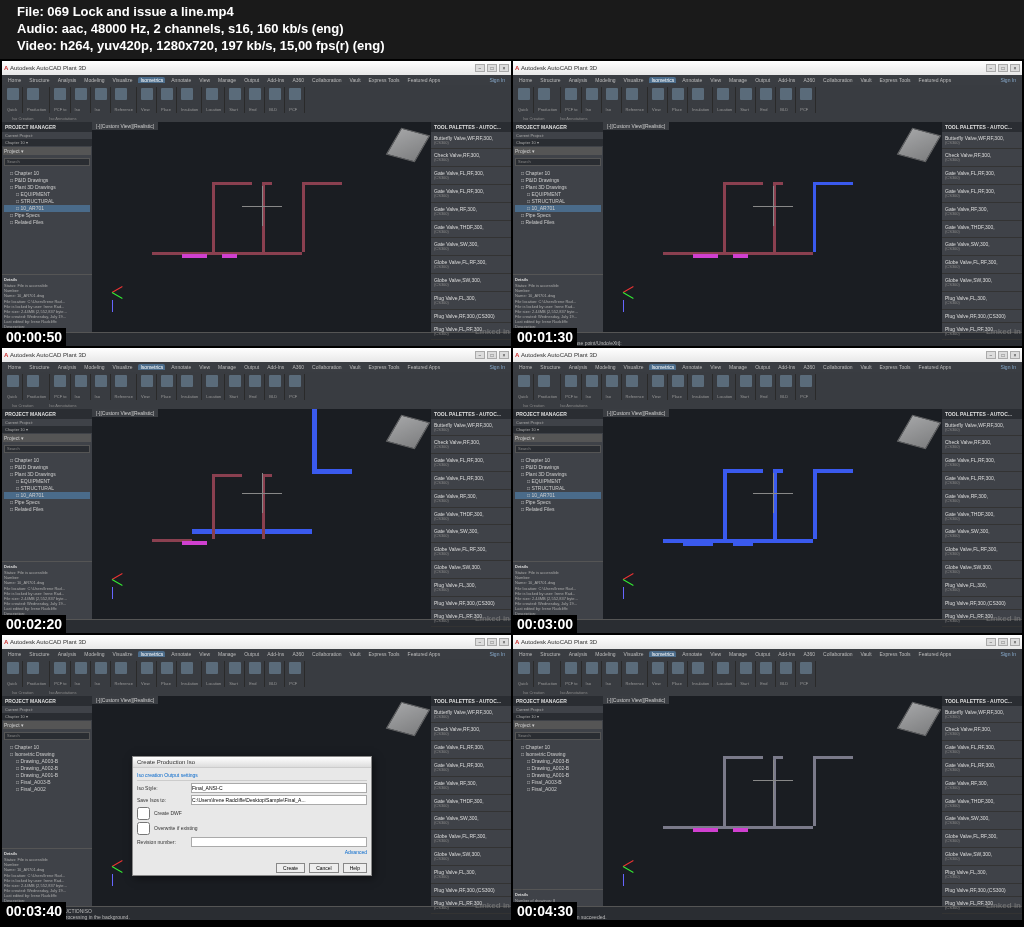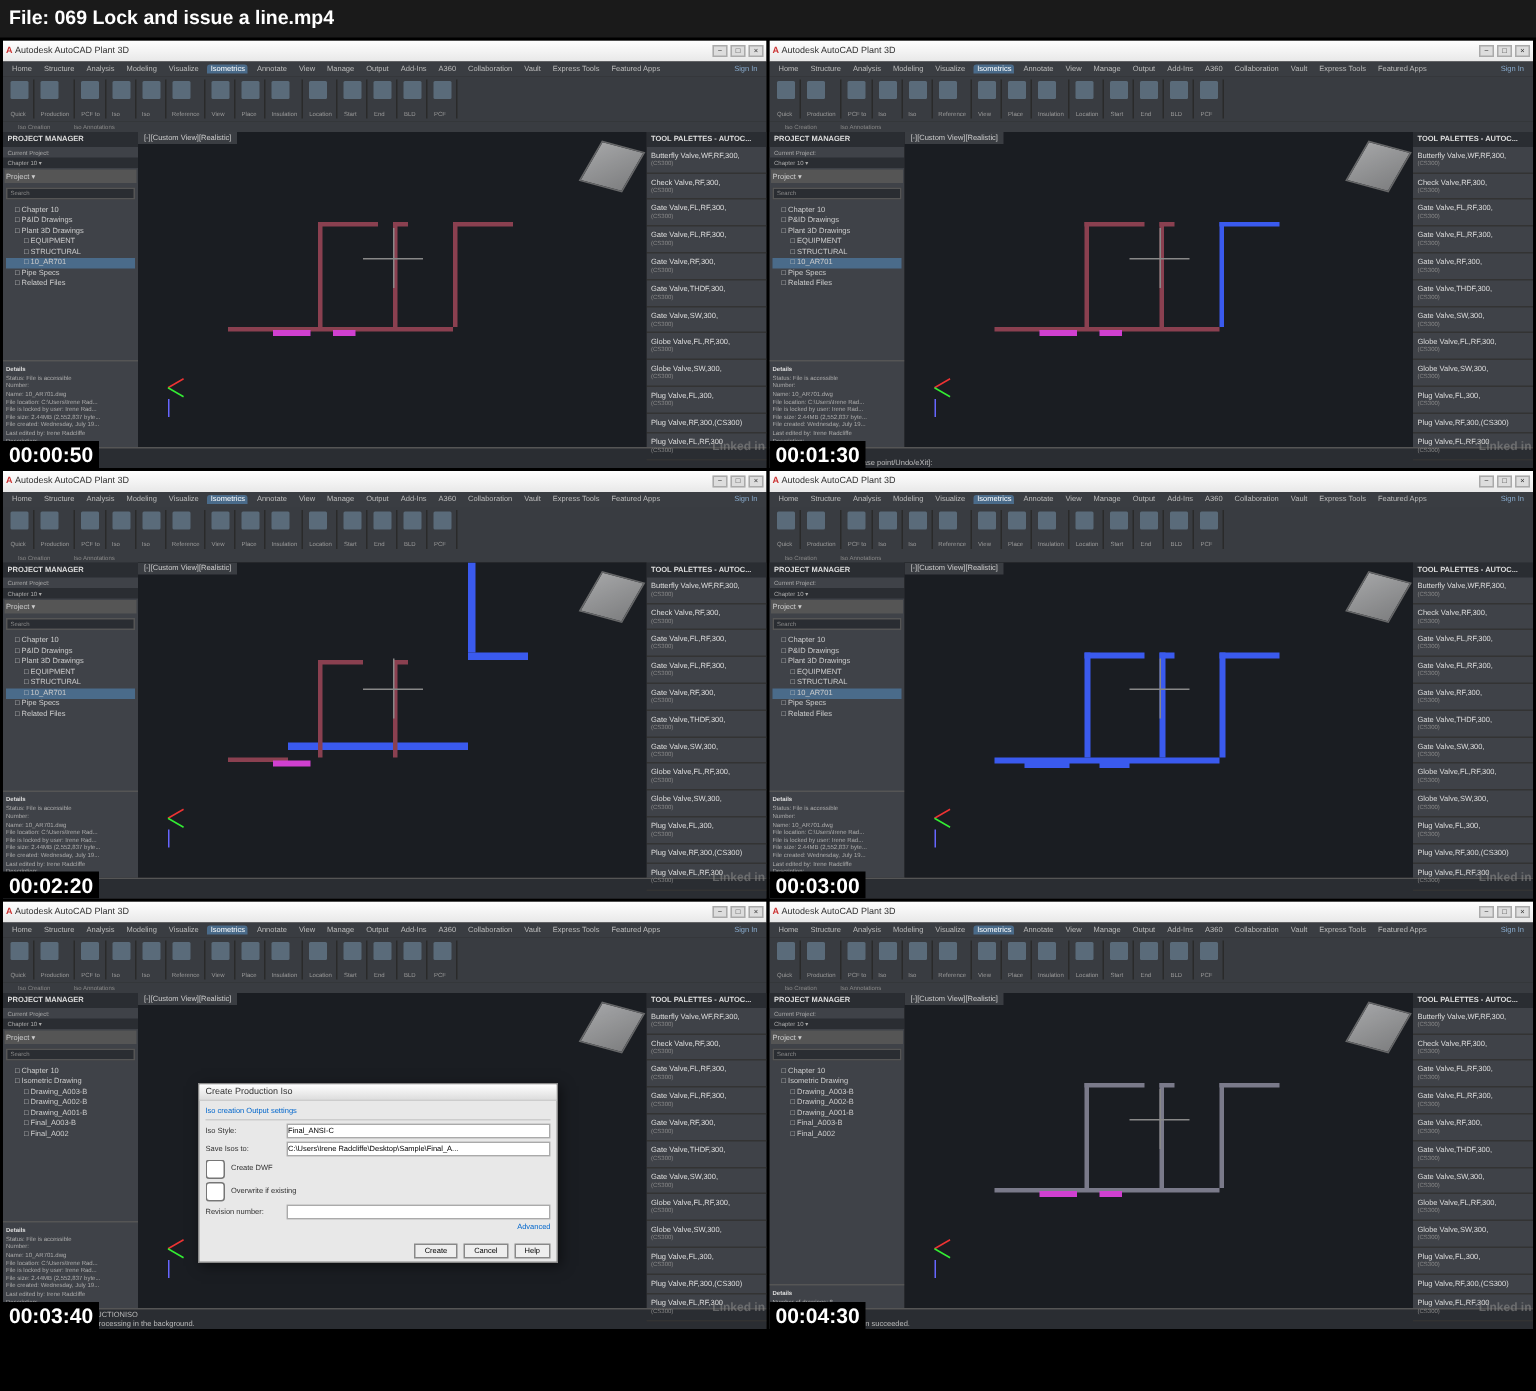--- a/index.html
+++ b/index.html
@@ -1,17 +1,17 @@
 <!DOCTYPE html>
 <html><head>
 <meta charset="utf-8">
 <style>
 * { margin: 0; padding: 0; box-sizing: border-box; }
 body { background: #000; font-family: Arial, sans-serif; width: 1024px; }
-.header-info { color: #fff; font-size: 13px; font-weight: bold; padding: 4px 6px; line-height: 1.3; background: #1a1a1a; }
+.header-info { color: #fff; font-size: 13px; font-weight: bold; padding: 4px 17px; line-height: 1.3; background: #1a1a1a; }
 .header-info div { white-space: pre; }
 .grid { display: grid; grid-template-columns: 1fr 1fr; gap: 2px; padding: 2px; }
 .thumb { position: relative; background: #2b2b2b; height: 285px; overflow: hidden; }
 .titlebar { height: 14px; background: linear-gradient(#fff,#e8e8e8); display: flex; align-items: center; font-size: 6px; color: #333; padding: 0 2px; }
 .titlebar .wincontrols { margin-left: auto; display: flex; gap: 2px; }
 .titlebar .wincontrols span { width: 10px; height: 8px; background: #ddd; border: 1px solid #aaa; font-size: 5px; text-align: center; line-height: 6px; }
 .ribtabs { height: 10px; background: #3a3d42; display: flex; gap: 4px; padding: 0 4px; font-size: 5px; color: #bbb; align-items: center; }
 .ribtabs span { padding: 0 2px; }
 .ribtabs .active { background: #4a6b8a; color: #fff; border-radius: 2px 2px 0 0; }
 .ribbon { height: 30px; background: #393c41; display: flex; gap: 1px; padding: 2px; }
@@ -59,20 +59,22 @@
 .dialog .dlgrow label { width: 50px; }
 .dialog .dlgrow input[type=text] { flex: 1; height: 10px; font-size: 5px; border: 1px solid #aaa; background: #fff; }
 .dialog .dlgbuttons { display: flex; gap: 4px; justify-content: flex-end; padding: 4px; }
 .dialog .dlgbuttons button { font-size: 5px; padding: 1px 6px; border: 1px solid #888; background: #eee; }
 </style>
 </head>
 <body>
 
 <div class="header-info">
   <div>File: 069 Lock and issue a line.mp4</div>
+  <div>Audio: aac, 48000 Hz, 2 channels, s16, 160 kb/s (eng)</div>
+  <div>Video: h264, yuv420p, 1280x720, 197 kb/s, 15,00 fps(r) (eng)</div>
 </div>
 
 <div class="grid">
   <div class="thumb">
     <div class="titlebar">
       <span style="color:#c33;font-weight:bold">A</span>&nbsp;
       <span>Autodesk AutoCAD Plant 3D</span>
       <div class="wincontrols">
         <span>−</span>
         <span>□</span>

